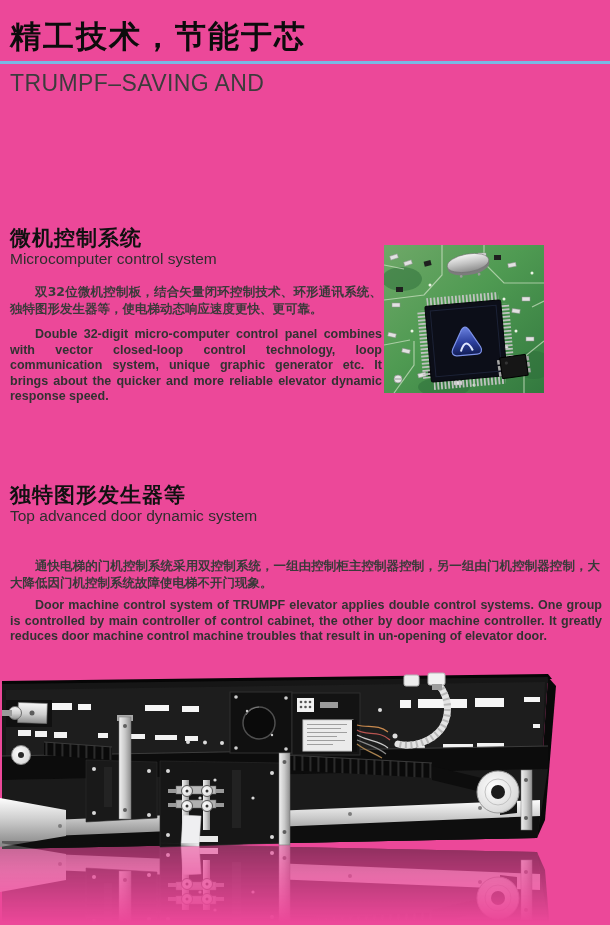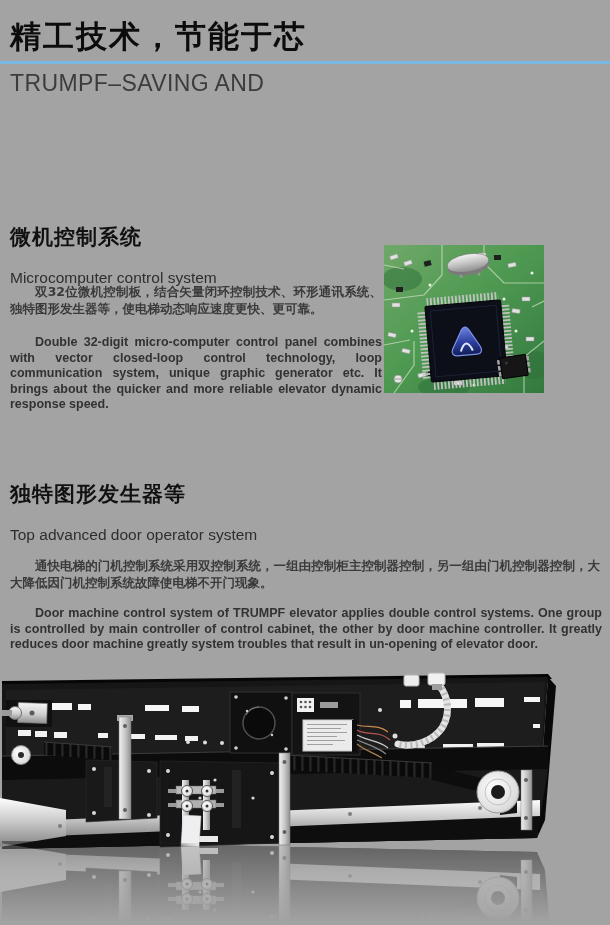--- a/index.html
+++ b/index.html
@@ -1,37 +1,37 @@
 <!DOCTYPE html>
 <html><head>
 <meta charset="utf-8">
 <style>
   html,body{margin:0;padding:0;background:#e9e9e9;}
   .page{
-    position:relative;width:610px;height:925px;margin:0 auto;background:#a3a3a3;
+    position:relative;width:610px;height:925px;margin:0 auto;background:#ec4899;
     overflow:hidden;font-family:"Liberation Sans",sans-serif;color:#222;
   }
   .abs{position:absolute;}
   .title-cn{
     left:10px;top:16px;font-size:31px;font-weight:bold;color:#0c0c0c;
     letter-spacing:2px;font-family:"DejaVu Sans","Liberation Sans",sans-serif;white-space:nowrap;
   }
   .rule{left:0;top:61px;width:610px;height:3px;}
   .title-en{left:10px;top:69px;font-size:23px;line-height:28px;color:#3c3c3c;letter-spacing:0.4px;}
   .sec-head-cn{
     font-size:21px;font-weight:bold;color:#111;letter-spacing:1px;line-height:23px;
-    font-family:Liberation Mono, monospace;white-space:nowrap;
+    font-family:Liberation Serif, serif;white-space:nowrap;
   }
-  .sec-head-en{font-size:15.5px;color:#2e2e2e;line-height:18px;margin-top:19px;}
+  .sec-head-en{font-size:15.5px;color:#2e2e2e;line-height:18px;margin-top:0;}
   .body-cn{
     font-size:12.5px;line-height:17px;color:#3a3a3a;text-align:justify;
     font-family:"DejaVu Sans","Liberation Sans",sans-serif;
   }
   .body-cn p,.body-en p{margin:0;text-indent:2em;font-weight:bold;}
-  .body-en{font-size:12.5px;line-height:15.5px;color:#323232;text-align:justify;margin-top:8px;}
+  .body-en{font-size:12.5px;line-height:15.5px;color:#323232;text-align:justify;}
   .photo{display:block;}
   .pcb-wrap{left:384px;top:245px;width:160px;height:148px;}
   .machine-wrap{left:0;top:670px;width:610px;height:255px;}
 </style>
 </head>
 <body>
 
 <div class="page">
 
   <div class="abs title-cn">精工技术，节能于芯</div>
@@ -156,27 +156,27 @@
       </g>
       <g>
         <circle cx="14" cy="134" r="4" fill="#e6e6e6" stroke="#8d8d8d" stroke-width="0.7"></circle>
         <line x1="11" y1="134" x2="17" y2="134" stroke="#9a9a9a"></line>
       </g>
     </svg>
   </div>
 
   <div class="abs" style="left:10px;top:484px;">
     <div class="sec-head-cn">独特图形发生器等</div>
-    <div class="sec-head-en">Top advanced door operator system</div>
+    <div class="sec-head-en">Top advanced door dynamic system</div>
   </div>
   <div class="abs body-cn" style="left:10px;top:557px;width:590px;">
     <p>通快电梯的门机控制系统采用双控制系统，一组由控制柜主控制器控制，另一组由门机控制器控制，大大降低因门机控制系统故障使电梯不开门现象。</p>
   </div>
   <div class="abs body-en" style="left:10px;top:598px;width:592px;">
-    <p>Door machine control system of TRUMPF elevator applies double control systems. One group is controlled by main controller of control cabinet, the other by door machine controller. It greatly reduces door machine greatly system troubles that result in un-opening of elevator door.</p>
+    <p>Door machine control system of TRUMPF elevator applies double control systems. One group is controlled by main controller of control cabinet, the other by door machine controller. It greatly reduces door machine control machine troubles that result in un-opening of elevator door.</p>
   </div>
 
   <div class="abs machine-wrap">
     <svg class="photo" width="610" height="255" viewBox="0 0 610 255">
       <defs>
         <linearGradient id="silverV" x1="0" y1="0" x2="1" y2="0">
           <stop offset="0" stop-color="#f0f0f0"></stop>
             <stop offset="0.5" stop-color="#c9c9c9"></stop>
             <stop offset="1" stop-color="#8f8f8f"></stop>
         </linearGradient>

